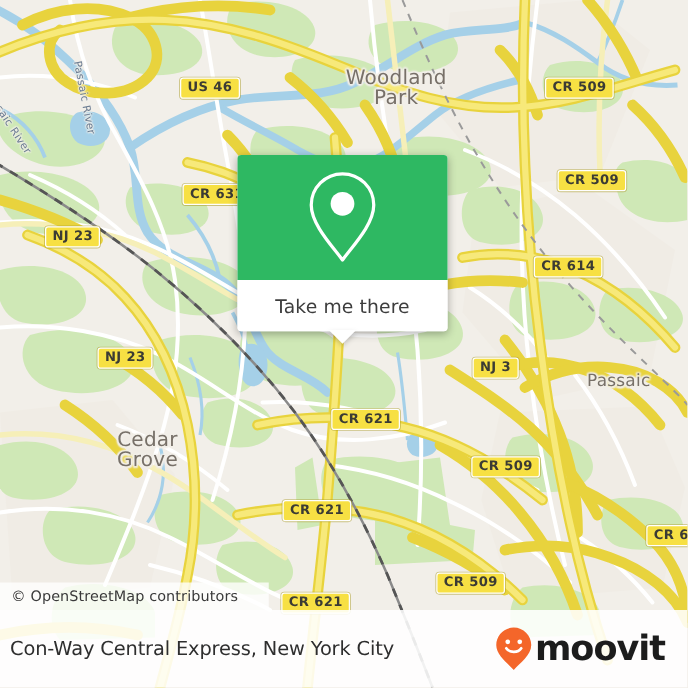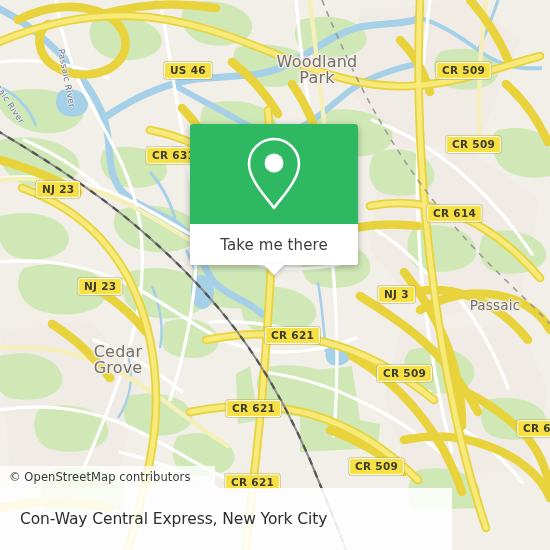--- a/index.html
+++ b/index.html
@@ -141,27 +141,27 @@
     font-size: 11.5px;
     letter-spacing: 0.1px;
     white-space: nowrap;
   }
 
   
   #bottom-bar {
     position: absolute;
     left: 0;
     top: 488px;
-    width: 452px;
+    width: 550px;
     height: 62px;
     background: rgba(255,255,255,0.88);
     display: flex;
     align-items: center;
     justify-content: space-between;
-    padding: 0 18px 0 20px;
+    padding: 0 18px 0 8px;
   }
   #bottom-title {
     color: #2e2e2e;
     font-family: "DejaVu Sans", sans-serif;
     font-size: 15.5px;
     letter-spacing: -0.1px;
     white-space: nowrap;
   }
   #moovit-logo {
     display: flex;
@@ -372,21 +372,21 @@
 
     <div class="map-place-label" style="left:262px; top:54px; width:110px;">Woodland
 Park</div>
     <div class="map-place-label" style="left:68px; top:344px; width:100px;">Cedar
 Grove</div>
     <div class="map-place-label" style="left:460px; top:297px; width:70px; font-size:13.5px;">Passaic</div>
 
     <div class="river-label" style="left:-6px; top:70px; transform: rotate(57deg); transform-origin: left top;">Passaic River</div>
     <div class="river-label" style="left:66px; top:48px; transform: rotate(79deg); transform-origin: left top;">Passaic River</div>
 
-    <div class="shield" style="left:164px; top:62px;">US 46</div>
+    <div class="shield" style="left:144px; top:62px;">US 46</div>
     <div class="shield" style="left:436px; top:62px;">CR 509</div>
     <div class="shield" style="left:146px; top:147px;">CR 631</div>
     <div class="shield" style="left:446px; top:136px;">CR 509</div>
     <div class="shield" style="left:36px; top:181px;">NJ 23</div>
     <div class="shield" style="left:427px; top:205px;text-align:right;">CR 614</div>
     <div class="shield" style="left:78px; top:278px;">NJ 23</div>
     <div class="shield" style="left:378px; top:286px;">NJ 3</div>
     <div class="shield" style="left:265px; top:327px;">CR 621</div>
     <div class="shield" style="left:377px; top:365px;">CR 509</div>
     <div class="shield" style="left:226px; top:400px;">CR 621</div>
@@ -407,15 +407,24 @@
       <div id="popup-tail"></div>
     </div>
   </div>
 
   <div id="attribution-bar">
     <span id="attribution-text">© OpenStreetMap contributors</span>
   </div>
 
   <div id="bottom-bar">
     <span id="bottom-title">Con-Way Central Express, New York City</span>
+    <div id="moovit-logo">
+      <svg width="30" height="36" viewBox="0 0 30 36">
+        <path d="M15 1 C7.3 1 1 7.3 1 15 C1 23 10 29.5 15 35 C20 29.5 29 23 29 15 C29 7.3 22.7 1 15 1 Z" fill="#f4662a"></path>
+        <circle cx="10.2" cy="12.4" r="1.9" fill="#ffffff"></circle>
+        <circle cx="19.8" cy="12.4" r="1.9" fill="#ffffff"></circle>
+        <path d="M9 17.6 C11.4 21.4 18.6 21.4 21 17.6" fill="none" stroke="#ffffff" stroke-width="2.1" stroke-linecap="round"></path>
+      </svg>
+      <span id="moovit-wordmark">moovit</span>
+    </div>
   </div>
 
 </div>
 
 </body></html>

